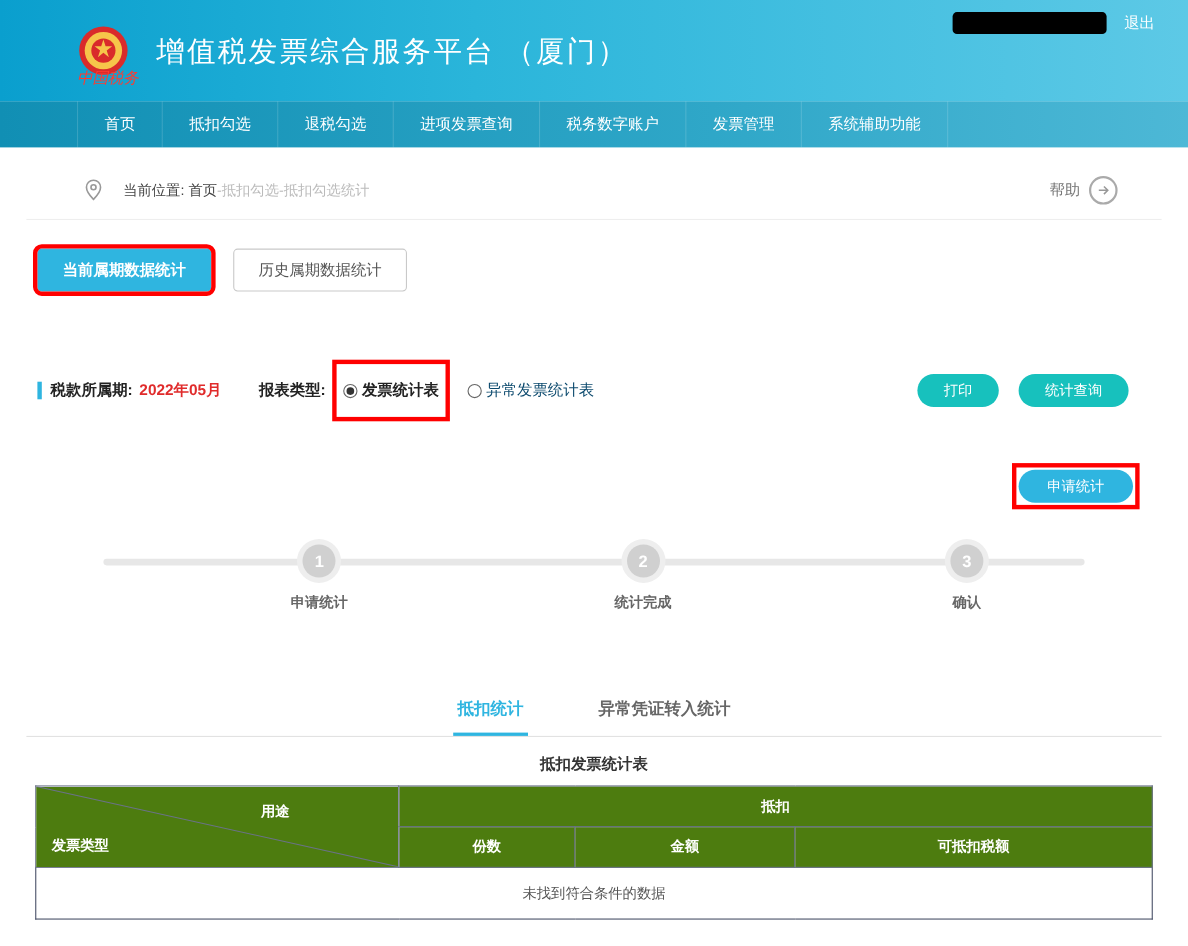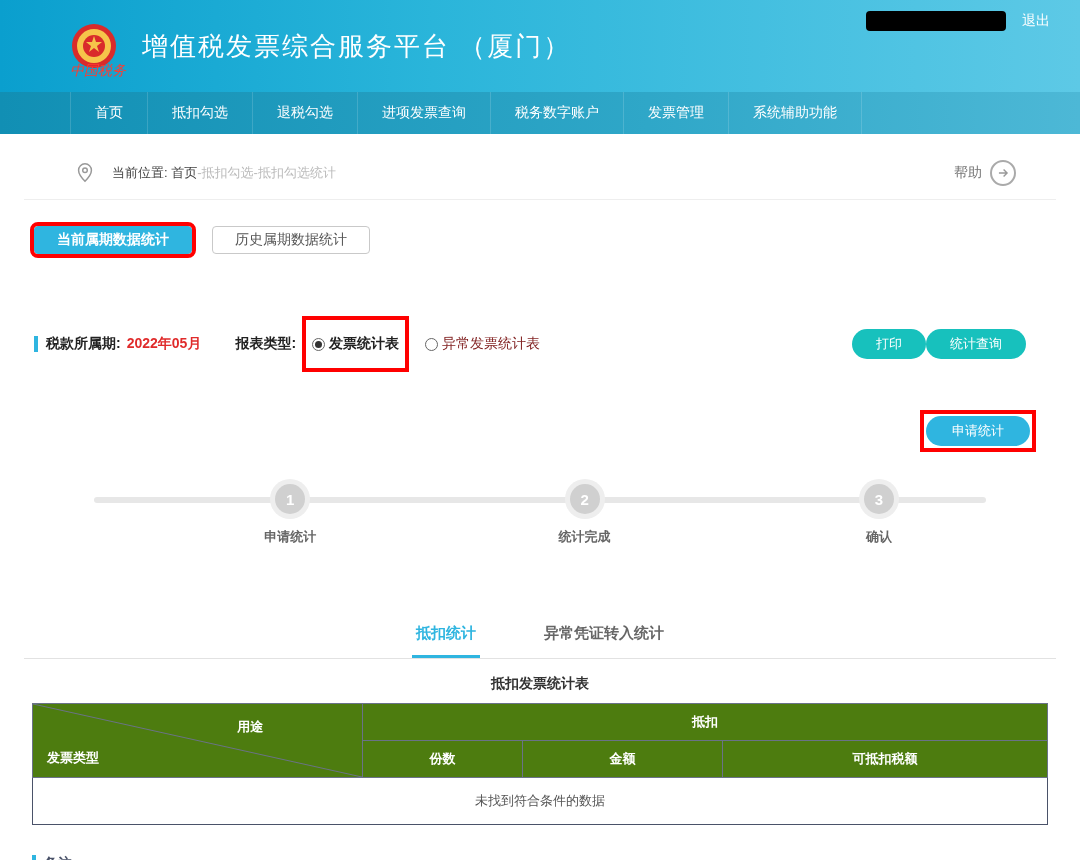--- a/index.html
+++ b/index.html
@@ -19,34 +19,34 @@
   .content { padding: 12px 24px 0 24px; }
   .bc-row { display: flex; align-items: center; height: 54px; border-bottom: 1px solid #eee; }
   .bc-icon { width: 22px; height: 22px; margin-left: 50px; margin-right: 16px; color:#888; }
   .bc-label { font-size: 13px; color: #444; }
   .bc-home { color: #444; }
   .bc-path { color: #bbb; }
   .help-wrap { margin-left: auto; margin-right: 40px; display: flex; align-items: center; gap: 8px; color: #777; font-size: 14px; cursor: pointer; }
   .help-circle { width: 26px; height: 26px; border: 2px solid #aaa; border-radius: 50%; display: flex; align-items: center; justify-content: center; }
   .body-inner { padding: 26px 0 0 0; }
   .tab-row { display: flex; gap: 20px; padding-left: 10px; }
-  .tab-btn { height: 28px; padding: 0 22px; border: 1px solid #c9c9c9; border-radius: 4px; background: #fff; color: #555; font-size: 14px; display: flex; align-items: center; cursor: pointer; }
+  .tab-btn { height: 39px; padding: 0 22px; border: 1px solid #c9c9c9; border-radius: 4px; background: #fff; color: #555; font-size: 14px; display: flex; align-items: center; cursor: pointer; }
   .tab-btn.active { background: #2fb5e0; color: #fff; border-color: #2fb5e0; font-weight: 600; }
   .hl-red { outline: 4px solid #f00; outline-offset: 0; }
   .filter-row { display: flex; align-items: center; margin-top: 62px; padding-left: 10px; }
   .vbar { width: 4px; height: 16px; background: #2fb5e0; margin-right: 8px; }
   .lbl-bold { font-weight: 700; color: #222; font-size: 14px; }
   .period-val { color: #e02b2b; font-weight: 700; font-size: 14px; margin-left: 6px; }
   .report-lbl { font-weight: 700; color: #222; font-size: 14px; margin-left: 34px; }
   .radio-group { display: flex; align-items: flex-end; margin-left: 6px; padding: 15px 6px; }
   .radio-group.hl { border: 4px solid #f00; }
   .radio-opt { display: flex; align-items: center; gap: 4px; font-size: 14px; font-weight: 700; color:#222; }
   .radio-dot { width: 13px; height: 13px; border: 1px solid #666; border-radius: 50%; display: inline-flex; align-items: center; justify-content: center; }
   .radio-dot.checked::after { content: ""; width: 7px; height: 7px; background: #333; border-radius: 50%; }
-  .act-buttons { margin-left: auto; margin-right: 30px; display: flex; }
+  .act-buttons { margin-left: auto; margin-right: 30px; display: flex; gap: 18px; }
   .pill { background: #17c1bd; color: #fff; border: none; border-radius: 18px; height: 30px; padding: 0 24px; font-size: 13px; cursor: pointer; }
   .apply-row { display: flex; justify-content: flex-end; margin-top: 38px; padding-right: 20px; }
   .apply-btn-wrap { border: 4px solid #f00; padding: 2px; }
   .apply-btn { background: #2fb5e0; color: #fff; border: none; border-radius: 18px; height: 30px; padding: 0 26px; font-size: 13px; cursor: pointer; }
   .steps { position: relative; margin: 32px 70px 0 70px; height: 60px; }
   .track { position: absolute; top: 13px; left: 0; right: 0; height: 6px; background: #e7e7e7; border-radius: 3px; }
   .step { position: absolute; top: 0; display: flex; flex-direction: column; align-items: center; transform: translateX(-50%); }
   .step-circle { width: 30px; height: 30px; border-radius: 50%; background: #d0d0d0; color: #fff; font-weight: 700; display: flex; align-items: center; justify-content: center; font-size: 15px; box-shadow: 0 0 0 5px #eee; }
   .step-label { margin-top: 14px; font-size: 13px; color: #666; font-weight: 600; }
   .sub-tabs { display: flex; justify-content: center; gap: 60px; margin-top: 70px; border-bottom: 1px solid #e2e2e2; }
@@ -130,21 +130,21 @@
       <span class="lbl-bold">税款所属期:</span>
       <span class="period-val">2022年05月</span>
       <span class="report-lbl">报表类型:</span>
       <span class="radio-group hl">
         <span class="radio-opt">
             <span class="radio-dot checked"></span>
             <span>发票统计表</span>
           </span>
       </span>
       <span class="radio-group" style="margin-left:10px;">
-        <span class="radio-opt" style="font-weight:400;color:#7f1d1d;">
+        <span class="radio-opt" style="font-weight:400;color:#0c4a6e;">
             <span class="radio-dot"></span>
             <span>异常发票统计表</span>
           </span>
       </span>
       <div class="act-buttons">
         <button class="pill">打印</button>
         <button class="pill">统计查询</button>
       </div>
     </div>
 

